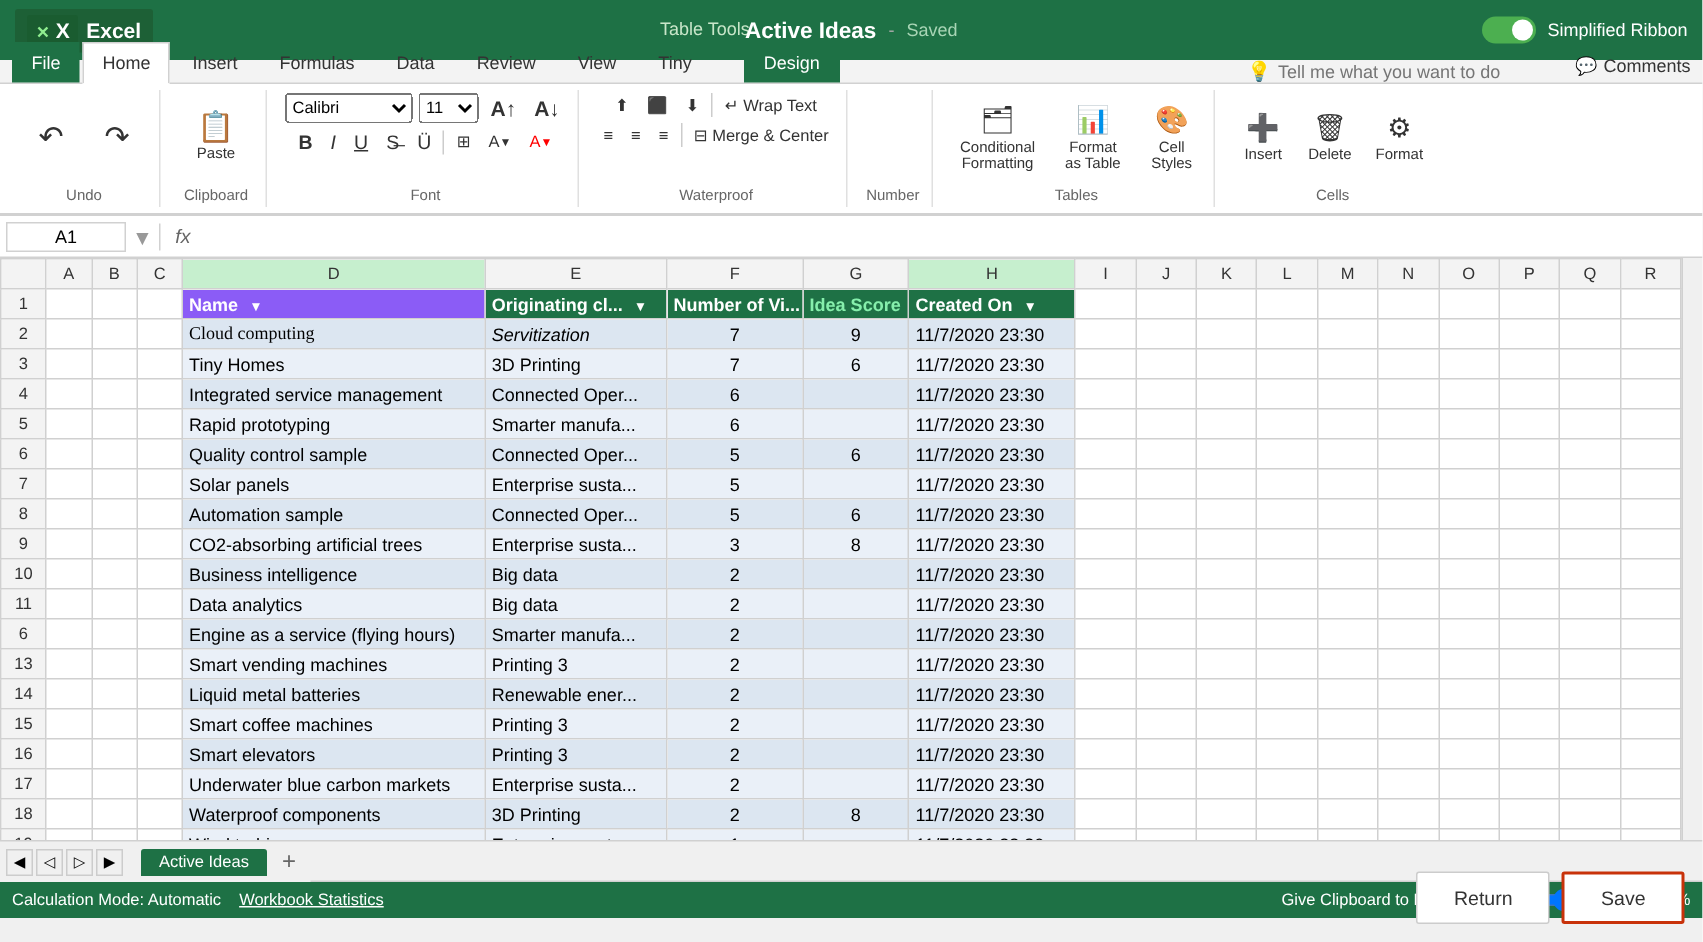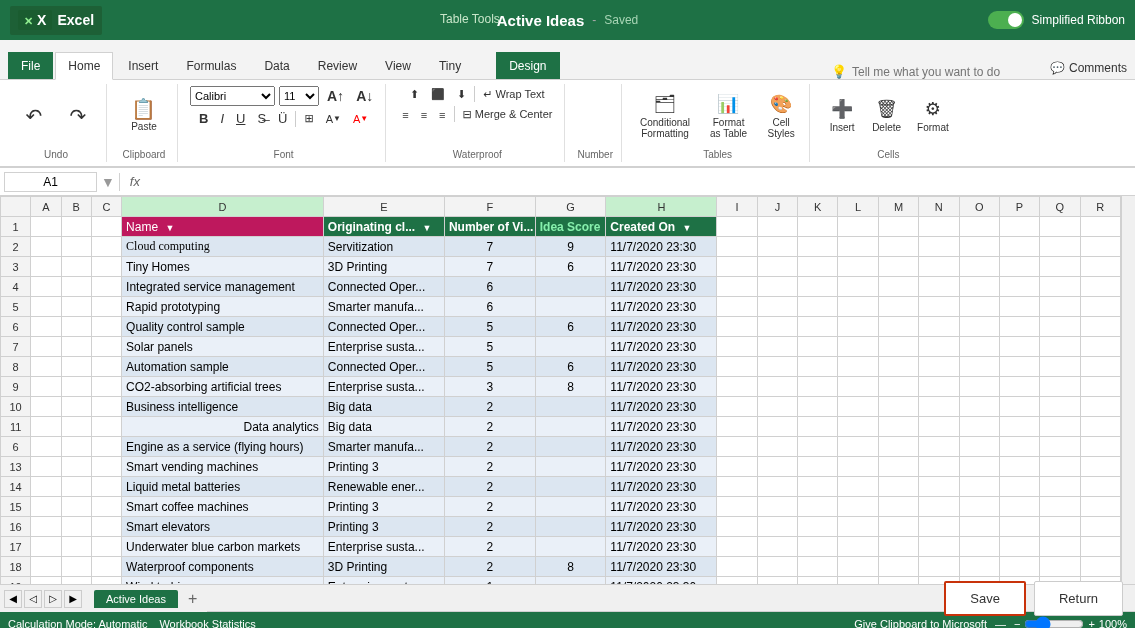--- a/index.html
+++ b/index.html
@@ -31,21 +31,21 @@
     }
     .toggle-switch::after {
       content: ''; position: absolute; right: 2px; top: 2px; width: 14px; height: 14px; background: white; border-radius: 50%;
     }
 
     
     .ribbon-tabs {
       background: #f3f3f3;
       display: flex;
       align-items: flex-end;
-      height: 40px;
+      height: 16px;
       border-bottom: 1px solid #d1d1d1;
       padding-left: 8px;
     }
     .ribbon-tab {
       padding: 6px 12px;
       font-size: 12px;
       cursor: pointer;
       color: #333;
       border: 1px solid transparent;
       border-bottom: none;
@@ -130,21 +130,21 @@
     .formula-bar {
       background: white;
       display: flex;
       align-items: center;
       border-bottom: 1px solid #d1d1d1;
       height: 28px;
       padding: 0 4px;
       gap: 4px;
     }
     .name-box {
-      width: 93px;
+      width: 80px;
       border: 1px solid #d1d1d1;
       padding: 2px 4px;
       font-size: 12px;
       text-align: center;
     }
     .formula-bar-fx { color: #666; font-size: 13px; padding: 0 6px; font-style: italic; }
     .formula-input { flex: 1; border: none; outline: none; font-size: 12px; }
 
     
     .spreadsheet-container {
@@ -479,21 +479,21 @@
             <th class="col-header" style="width:40px;">R</th>
           </tr>
         </thead>
         <tbody id="sheet-body">
 
           <tr>
             <td class="row-header">1</td>
             <td></td>
             <td></td>
             <td></td>
-            <td class="header-row" style="background:#be185d;color:white;font-weight:400;margin-left:20px;">
+            <td class="header-row" style="background:#8b5cf6;color:white;font-weight:700;margin-left:20px;">
               Name <span class="filter-btn">▼</span>
             </td>
             <td class="header-row" style="background:#1e7145;color:white;font-weight:600;">
               Originating cl... <span class="filter-btn">▼</span>
             </td>
             <td class="header-row" style="background:#1e7145;color:white;font-weight:600;">
               Number of Vi... 
             </td>
             <td class="header-row" style="background:#1e7145;color:#86efac;font-weight:600;">
               Idea Score 
@@ -511,21 +511,21 @@
             <td></td>
             <td></td>
             <td></td>
           </tr>
         <tr>
     <td class="row-header">2</td>
     <td></td>
     <td></td>
     <td></td>
     <td style="background:#dce6f1;font-family:Liberation Serif, serif;">Cloud computing</td>
-    <td style="background:#dce6f1;">Servitization</td>
+    <td style="background:#dce6f1;font-style:italic;">Servitization</td>
     <td style="background:#dce6f1;text-align:center;">7</td>
     <td style="background:#dce6f1;text-align:center;">9</td>
     <td style="background:#dce6f1;">11/7/2020 23:30</td>
     <td></td>
     <td></td>
     <td></td>
     <td></td>
     <td></td>
     <td></td>
     <td></td>
@@ -699,21 +699,21 @@
     <td></td>
     <td></td>
     <td></td>
     <td></td>
   </tr>
             <tr>
     <td class="row-header">11</td>
     <td></td>
     <td></td>
     <td></td>
-    <td style="background:#eaf0f8;text-align:right;">Data analytics</td>
+    <td style="background:#eaf0f8;">Data analytics</td>
     <td style="background:#eaf0f8;">Big data</td>
     <td style="background:#eaf0f8;text-align:center;">2</td>
     <td style="background:#eaf0f8;text-align:center;"></td>
     <td style="background:#eaf0f8;">11/7/2020 23:30</td>
     <td></td>
     <td></td>
     <td></td>
     <td></td>
     <td></td>
     <td></td>
@@ -922,15 +922,15 @@
     <div class="zoom-control">
       <span style="cursor:pointer;">−</span>
       <input type="range" min="10" max="400" value="100" style="width: 60px;">
       <span style="cursor:pointer;">+</span>
       <span>100%</span>
     </div>
   </div>
 </div>
 
 <div class="dialog-overlay">
+  <button class="dialog-btn btn-return">Return</button>
   <button class="dialog-btn btn-save">Save</button>
-  <button class="dialog-btn btn-return">Return</button>
 </div>
 
 </body></html>

